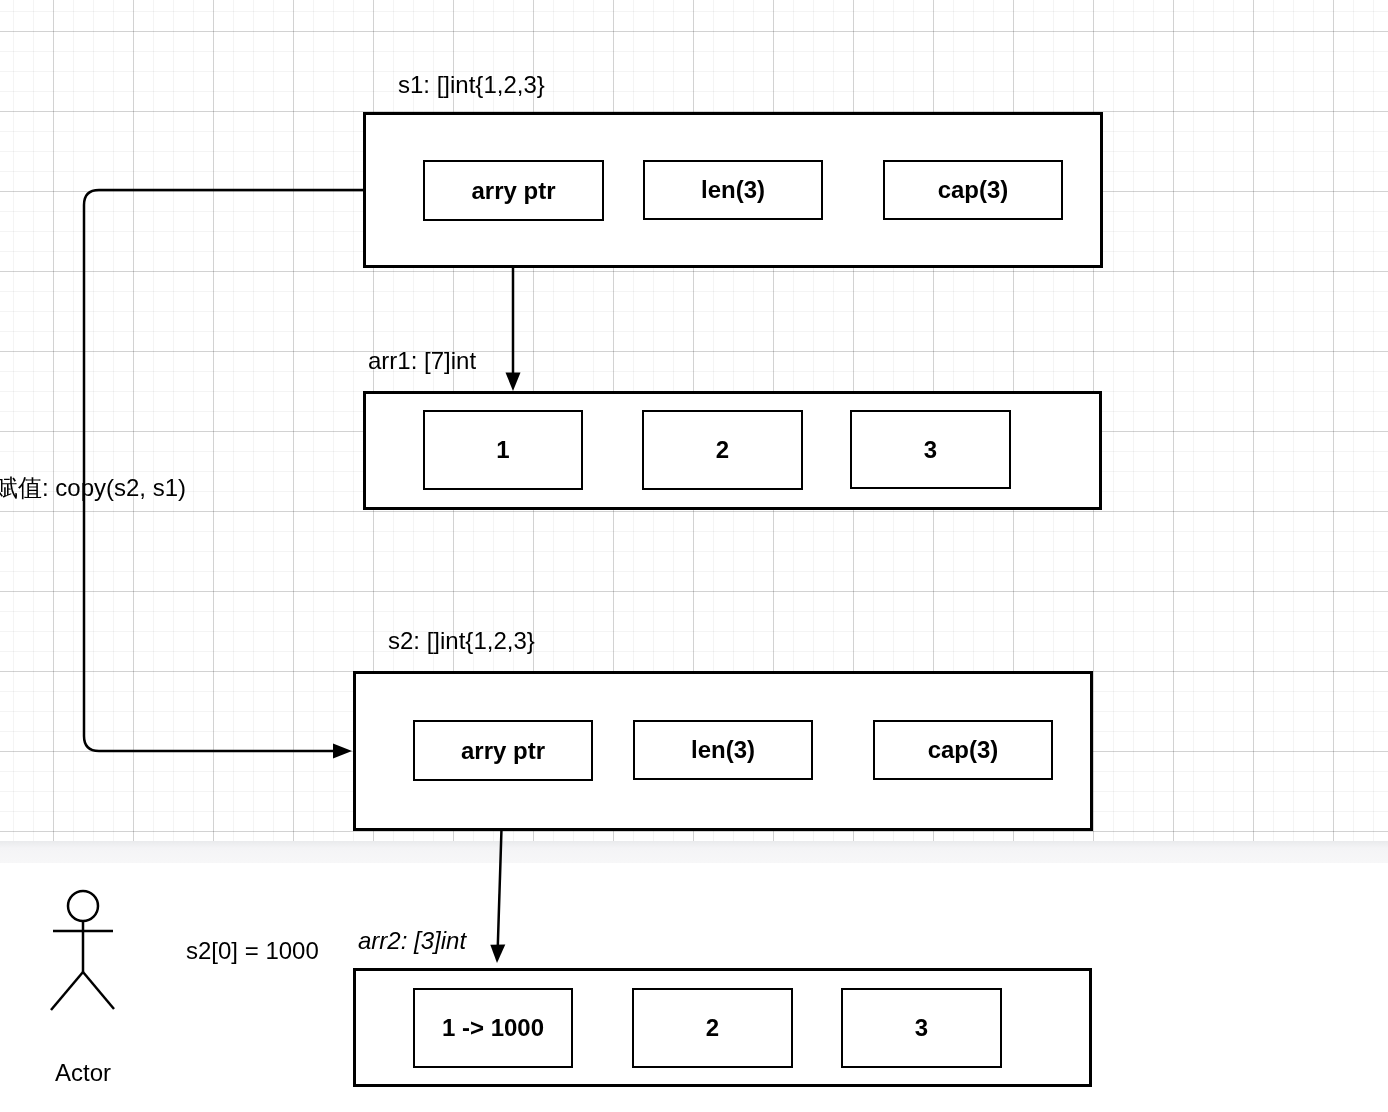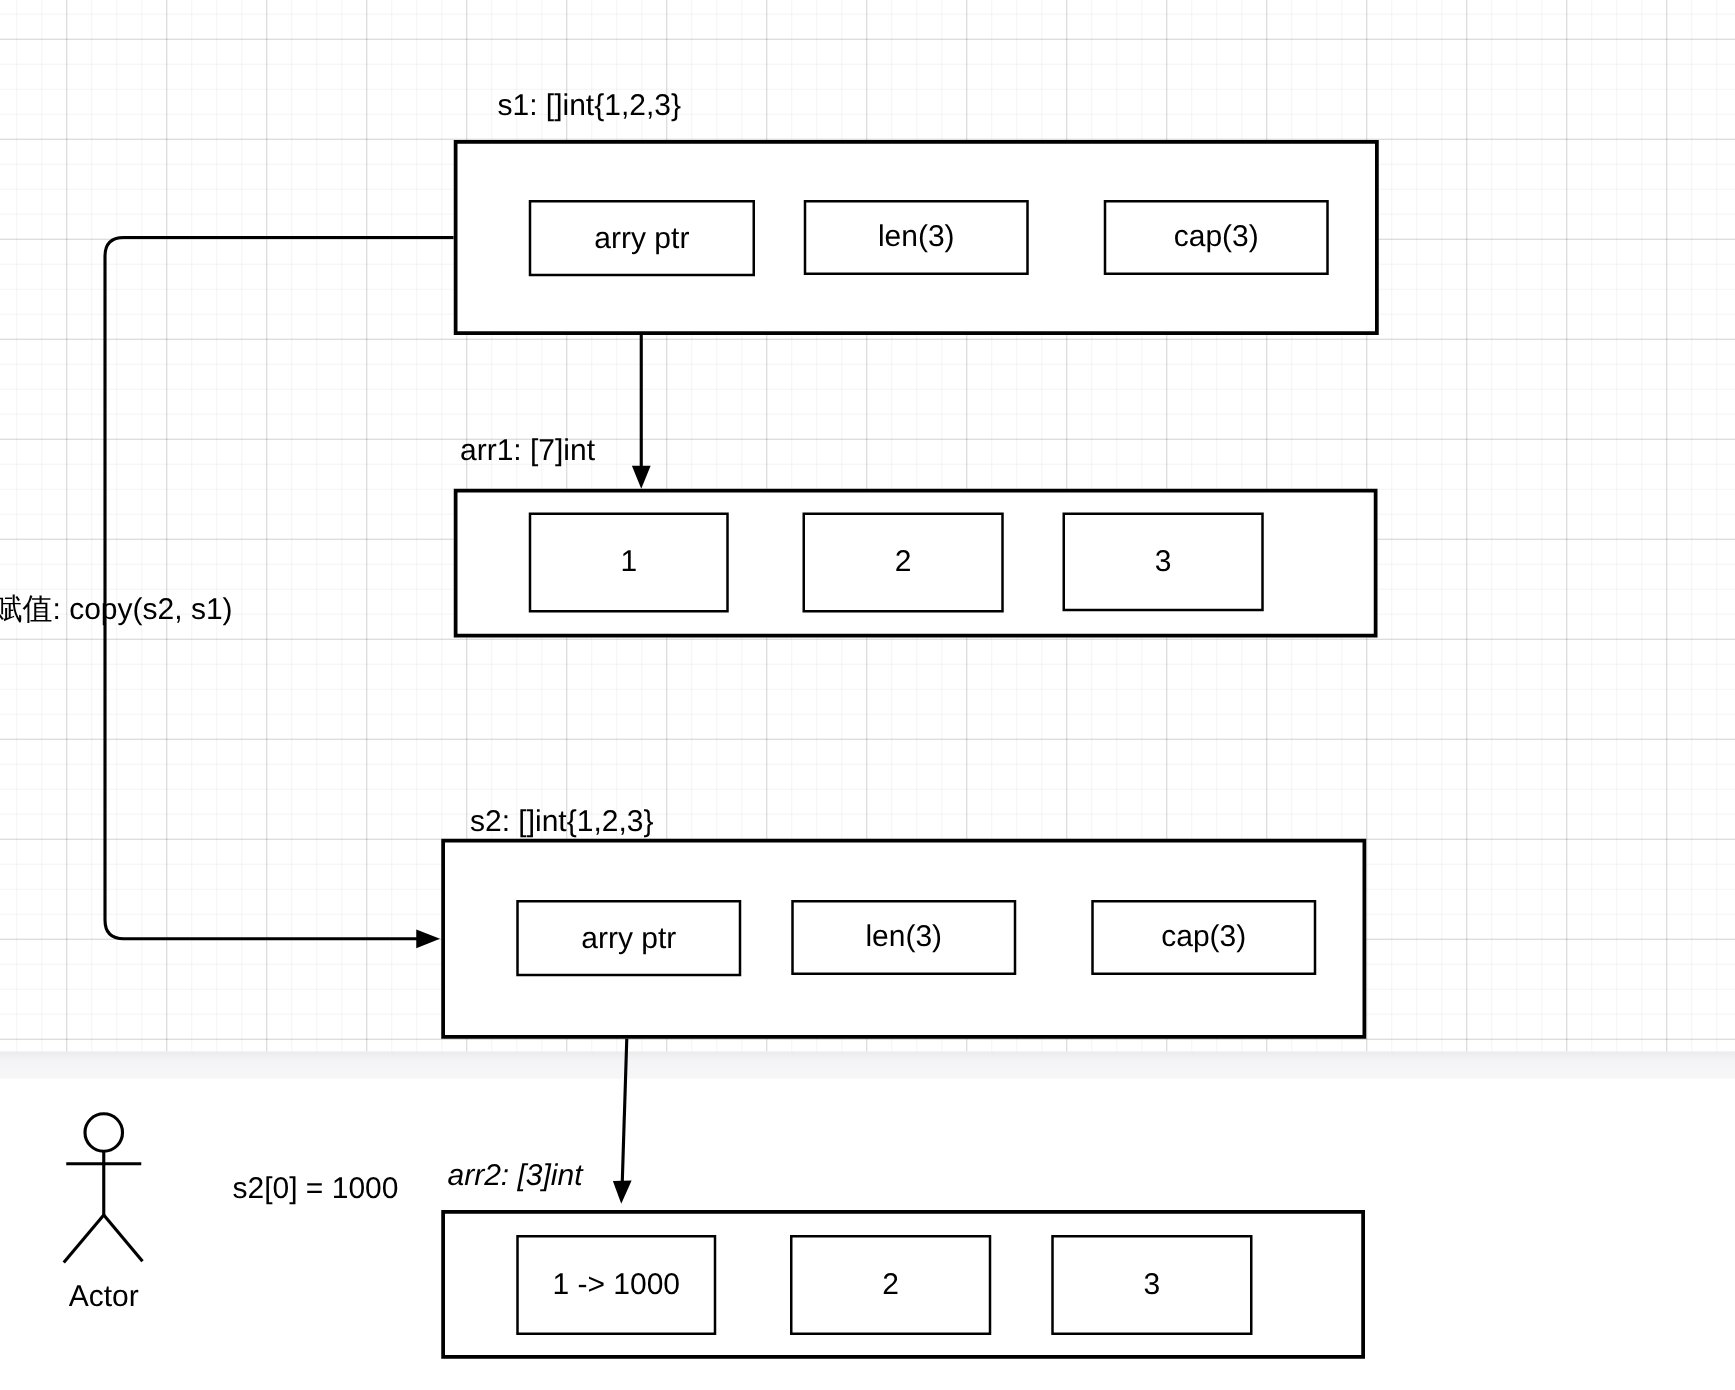--- a/index.html
+++ b/index.html
@@ -41,28 +41,29 @@
   }
   .cell {
     position: absolute;
     background: #fff;
     border: 2.5px solid #000;
     display: flex;
     align-items: center;
     justify-content: center;
     font-size: 24px;
     white-space: nowrap;
+    font-weight: bold;
   }
   .lbl {
     position: absolute;
     font-size: 24px;
     line-height: 28px;
     white-space: nowrap;
   }
-  .lbl-center { text-align: center; }
+  .lbl-center { text-align: center; margin-top: 35px; }
 </style>
 </head>
 <body>
 
 <div class="canvas">
 
   <svg class="overlay" viewBox="0 0 1388 1090" xmlns="http://www.w3.org/2000/svg">
 
     <g stroke="#000" stroke-width="2.5" fill="none">
       <line x1="513" y1="221" x2="513" y2="374"></line>
@@ -95,21 +96,21 @@
   <div class="cell" style="left:883px; top:160px; width:180px; height:60px;">cap(3)</div>
 
   <div class="lbl" style="left:368px; top:347px;">arr1: [7]int</div>
   <div class="node" style="left:363px; top:391px; width:739px; height:119px;"></div>
   <div class="cell" style="left:423px; top:410px; width:160px; height:80px;">1</div>
   <div class="cell" style="left:642px; top:410px; width:161px; height:80px;">2</div>
   <div class="cell" style="left:850px; top:410px; width:161px; height:79px;">3</div>
 
   <div class="lbl" style="left:-6px; top:474px;">赋值: copy(s2, s1)</div>
 
-  <div class="lbl" style="left:376px; top:627px;margin-top:17px;">s2: []int{1,2,3}</div>
+  <div class="lbl" style="left:388px; top:627px;">s2: []int{1,2,3}</div>
   <div class="node" style="left:353px; top:671px; width:740px; height:160px;"></div>
   <div class="cell" style="left:413px; top:720px; width:180px; height:61px;">arry ptr</div>
   <div class="cell" style="left:633px; top:720px; width:180px; height:60px;">len(3)</div>
   <div class="cell" style="left:873px; top:720px; width:180px; height:60px;">cap(3)</div>
 
   <div class="lbl" style="left:186px; top:890px;margin-top:47px;">s2[0] = 1000</div>
 
   <div class="lbl" style="left:358px; top:927px;font-style:italic;">arr2: [3]int</div>
   <div class="node" style="left:353px; top:968px; width:739px; height:119px;"></div>
   <div class="cell" style="left:413px; top:988px; width:160px; height:80px;">1 -&gt; 1000</div>

